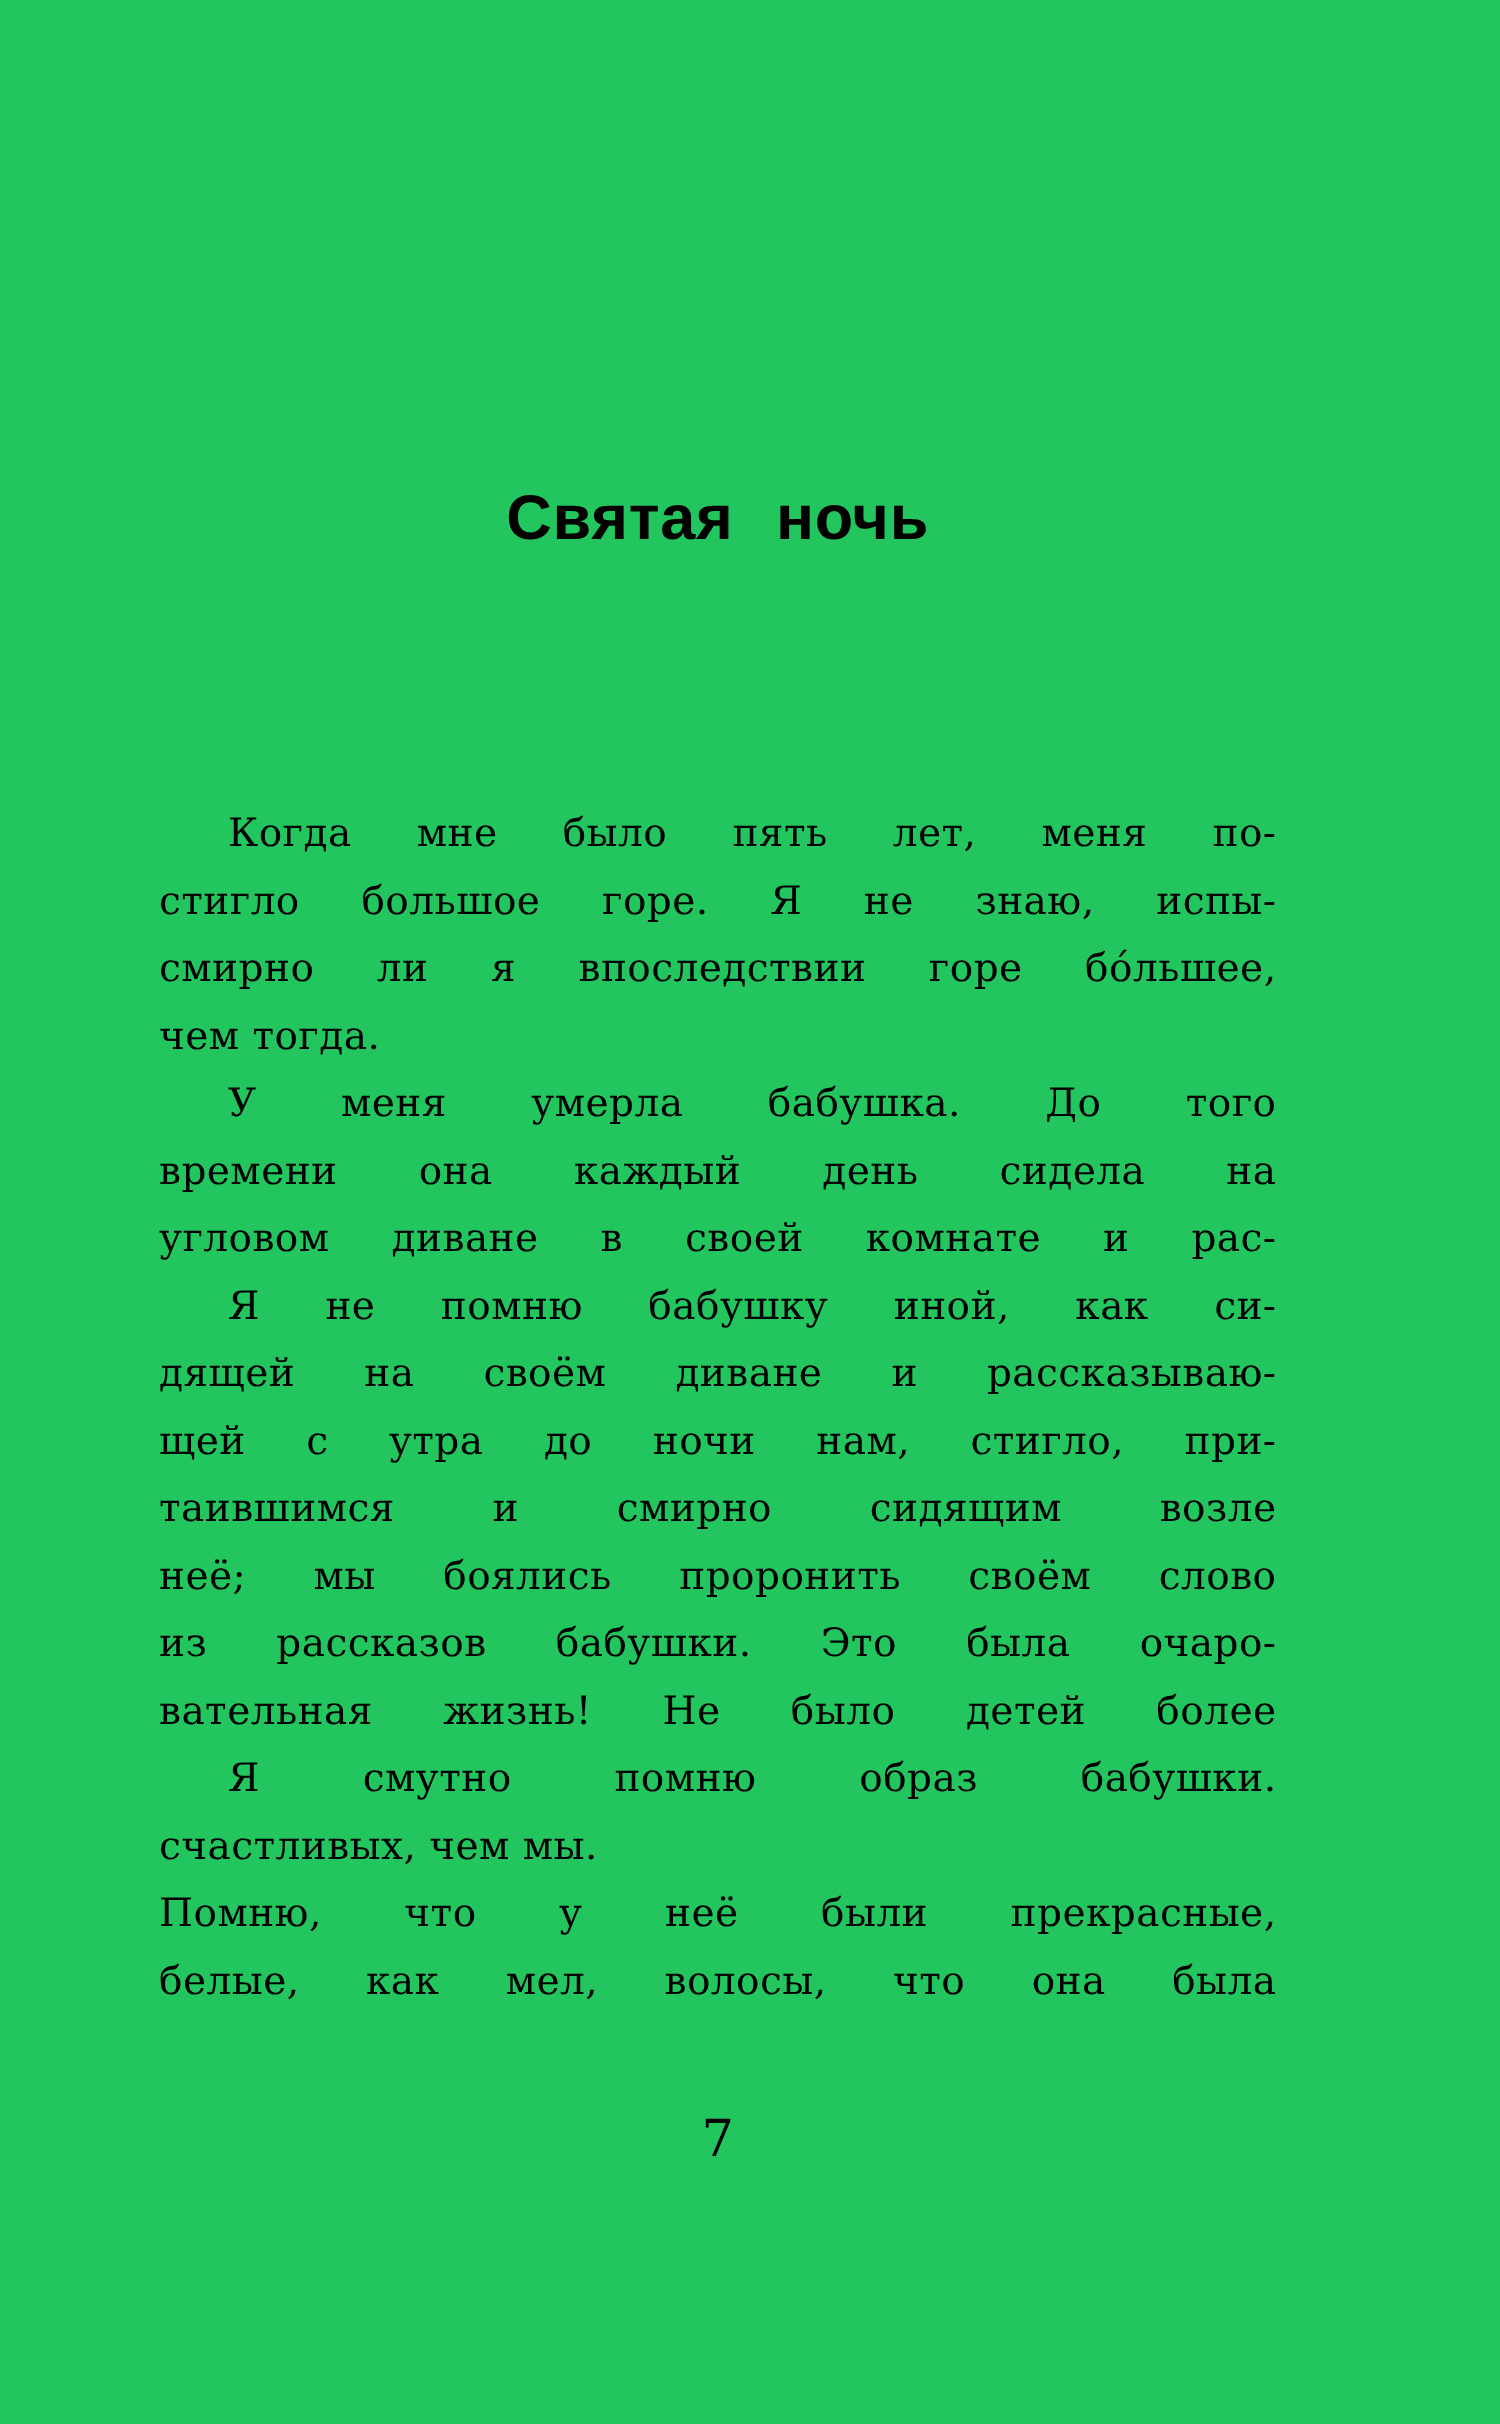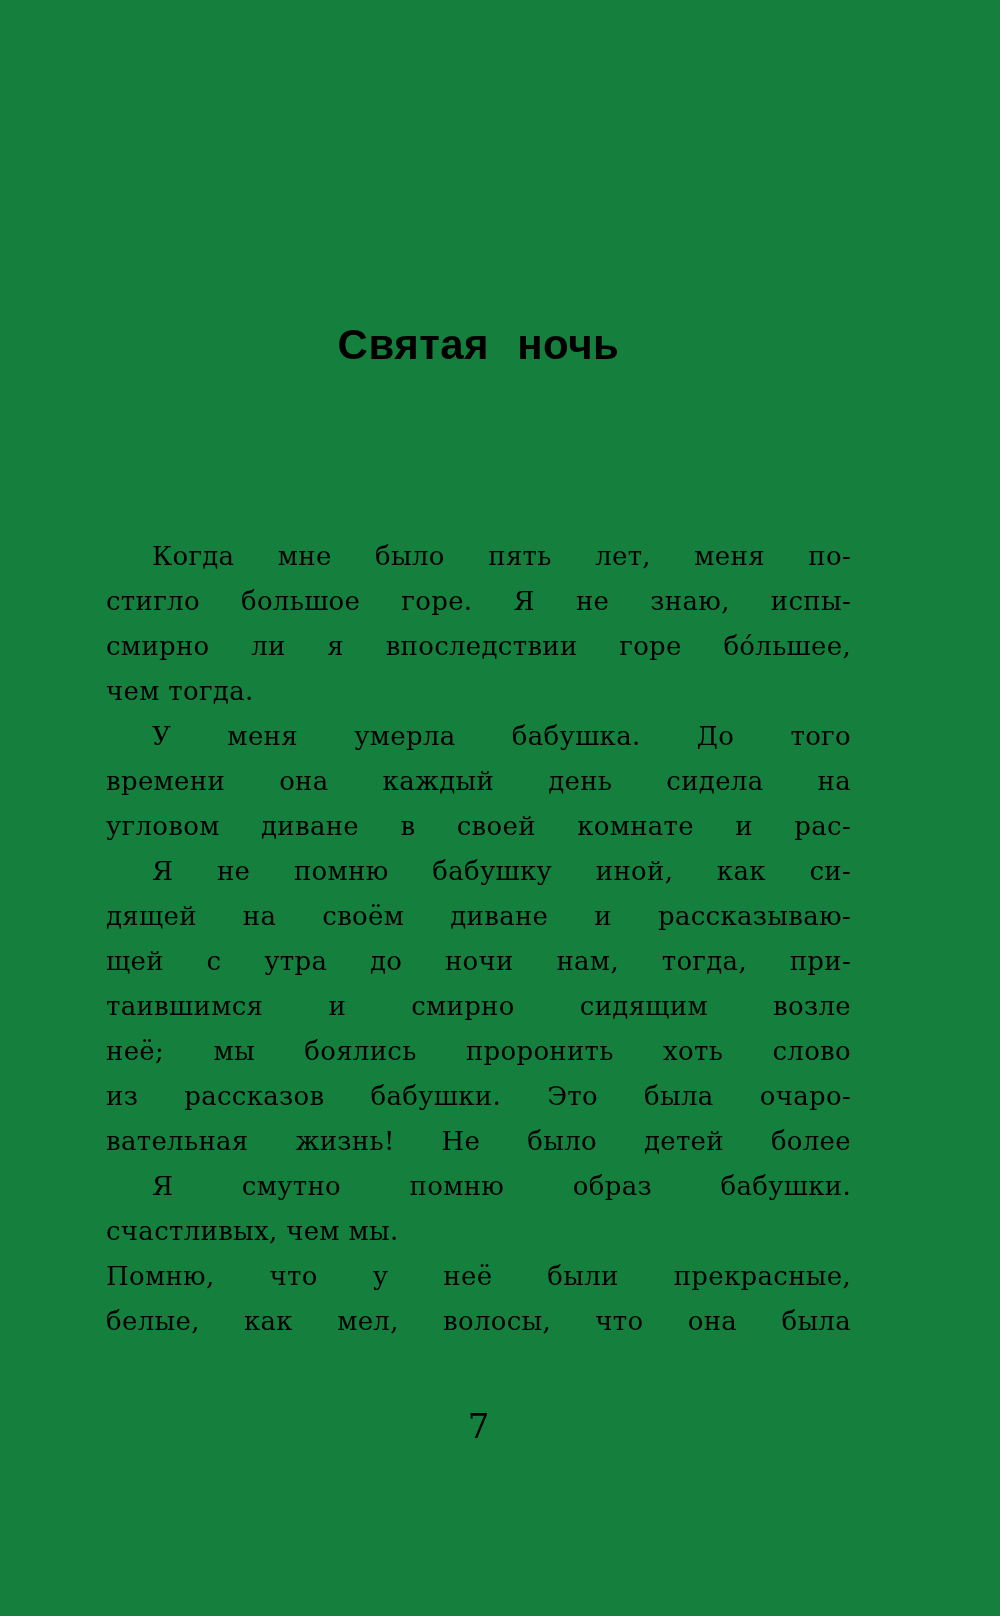--- a/index.html
+++ b/index.html
@@ -1,20 +1,20 @@
 <!DOCTYPE html>
 <html><head>
 <meta charset="utf-8">
 <style>
   html, body { margin: 0; padding: 0; }
   .page {
     position: relative;
     width: 1000px;
     height: 1616px;
-    background: #15803d;
+    background: #22c55e;
     color: #000000;
     font-family: "DejaVu Serif", serif;
     overflow: hidden;
   }
   .title {
     position: absolute;
     top: 321px;
     left: 106px;
     width: 745px;
     margin: 0;
@@ -67,23 +67,23 @@
   <div class="text-block" id="text-block">
       <div class="line indent">Когда мне было пять лет, меня по-</div>
       <div class="line">стигло большое горе. Я не знаю, испы-</div>
       <div class="line">смирно ли я впоследствии горе бо́льшее,</div>
       <div class="line para-end">чем тогда.</div>
       <div class="line indent">У меня умерла бабушка. До того</div>
       <div class="line">времени она каждый день сидела на</div>
       <div class="line">угловом диване в своей комнате и рас-</div>
       <div class="line indent">Я не помню бабушку иной, как си-</div>
       <div class="line">дящей на своём диване и рассказываю-</div>
-      <div class="line">щей с утра до ночи нам, тогда, при-</div>
+      <div class="line">щей с утра до ночи нам, стигло, при-</div>
       <div class="line">таившимся и смирно сидящим возле</div>
-      <div class="line">неё; мы боялись проронить хоть слово</div>
+      <div class="line">неё; мы боялись проронить своём слово</div>
       <div class="line">из рассказов бабушки. Это была очаро-</div>
       <div class="line">вательная жизнь! Не было детей более</div>
       <div class="line indent">Я смутно помню образ бабушки.</div>
       <div class="line para-end">счастливых, чем мы.</div>
       <div class="line">Помню, что у неё были прекрасные,</div>
       <div class="line">белые, как мел, волосы, что она была</div>
     </div>
 
   <div class="page-number">7</div>
 </div>

